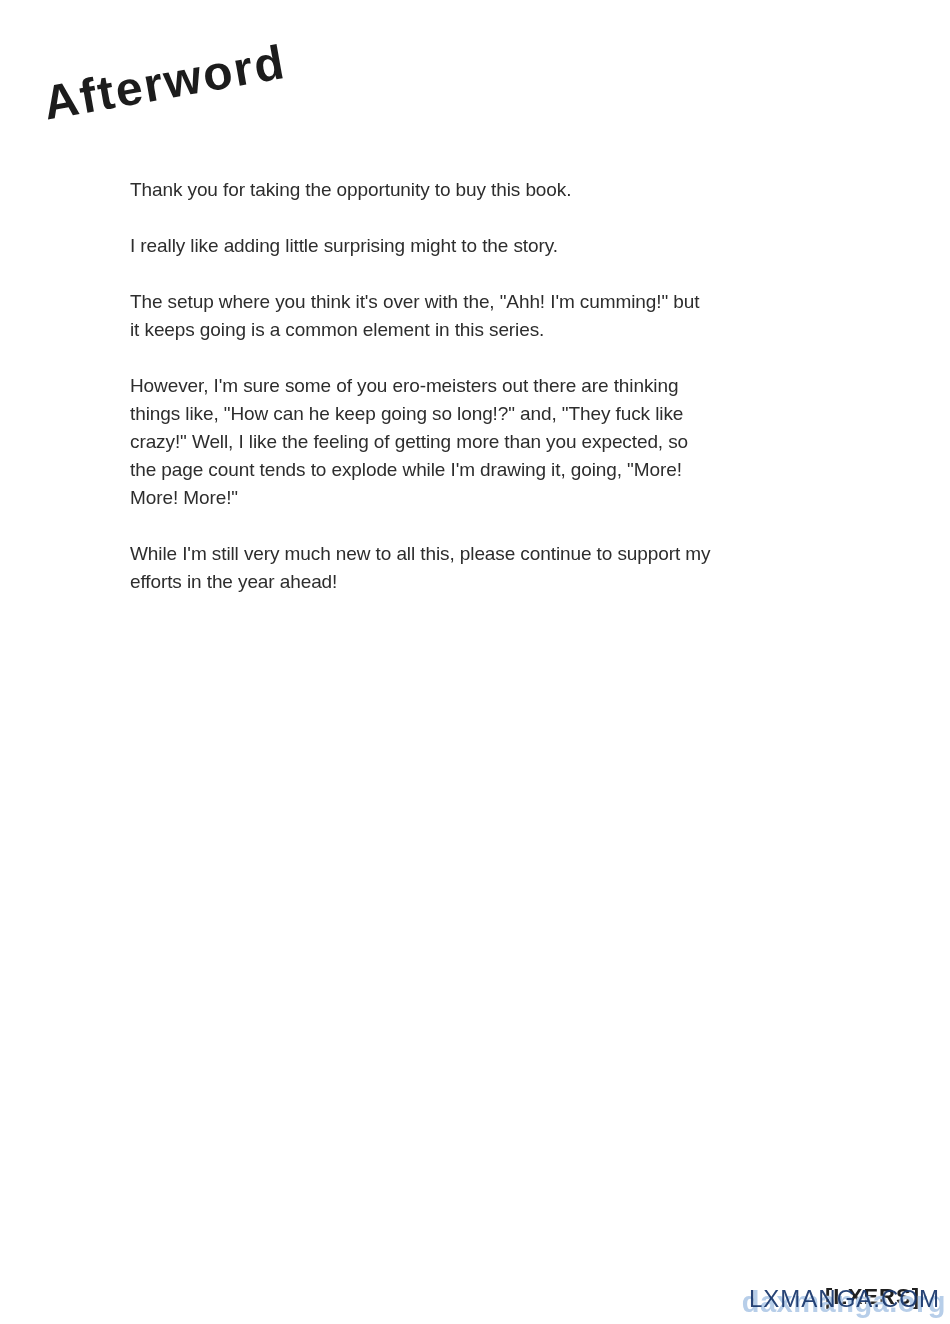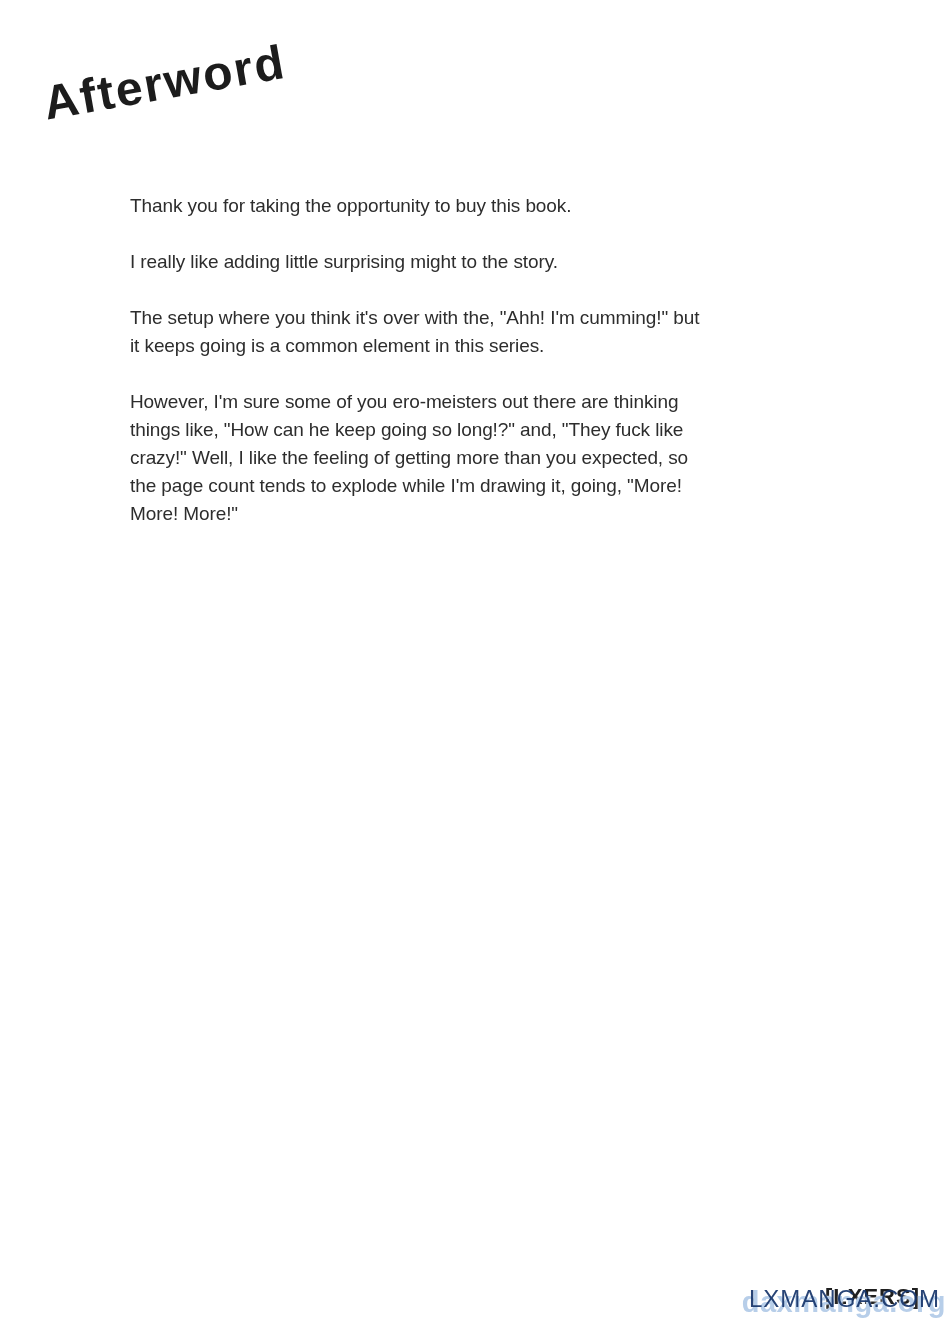--- a/index.html
+++ b/index.html
@@ -25,21 +25,21 @@
     font-weight: bold;
     letter-spacing: 2px;
     color: var(--title-text, #1c1c1c);
     transform: rotate(-10deg);
     transform-origin: left center;
     white-space: nowrap;
   }
   .paragraphs {
     position: absolute;
     left: 130px;
-    top: 192px;
+    top: 176px;
     width: 720px;
     color: var(--body-text, #2d2d2d);
     font-size: 19px;
     line-height: 28px;
     letter-spacing: -0.1px;
   }
   .paragraphs p {
     margin: 0 0 28px 0;
     white-space: pre;
   }
@@ -96,20 +96,22 @@
   <div class="paragraphs">
       <p>Thank you for taking the opportunity to buy this book.</p>
       <p>I really like adding little surprising might to the story.</p>
       <p>The setup where you think it's over with the, "Ahh! I'm cumming!" but
 it keeps going is a common element in this series.</p>
       <p>However, I'm sure some of you ero-meisters out there are thinking
 things like, "How can he keep going so long!?" and, "They fuck like
 crazy!" Well, I like the feeling of getting more than you expected, so
 the page count tends to explode while I'm drawing it, going, "More!
 More! More!"</p>
+      <p>While I'm still very much new to all this, please continue to support my
+efforts in the year ahead!</p>
     </div>
 
   <div class="credit">[LXERS]</div>
 
   <div class="watermark">
     <span class="wm-light">daxmanga.org</span>
     <span class="wm-dark">LXMANGA.COM</span>
   </div>
 
 </div>

